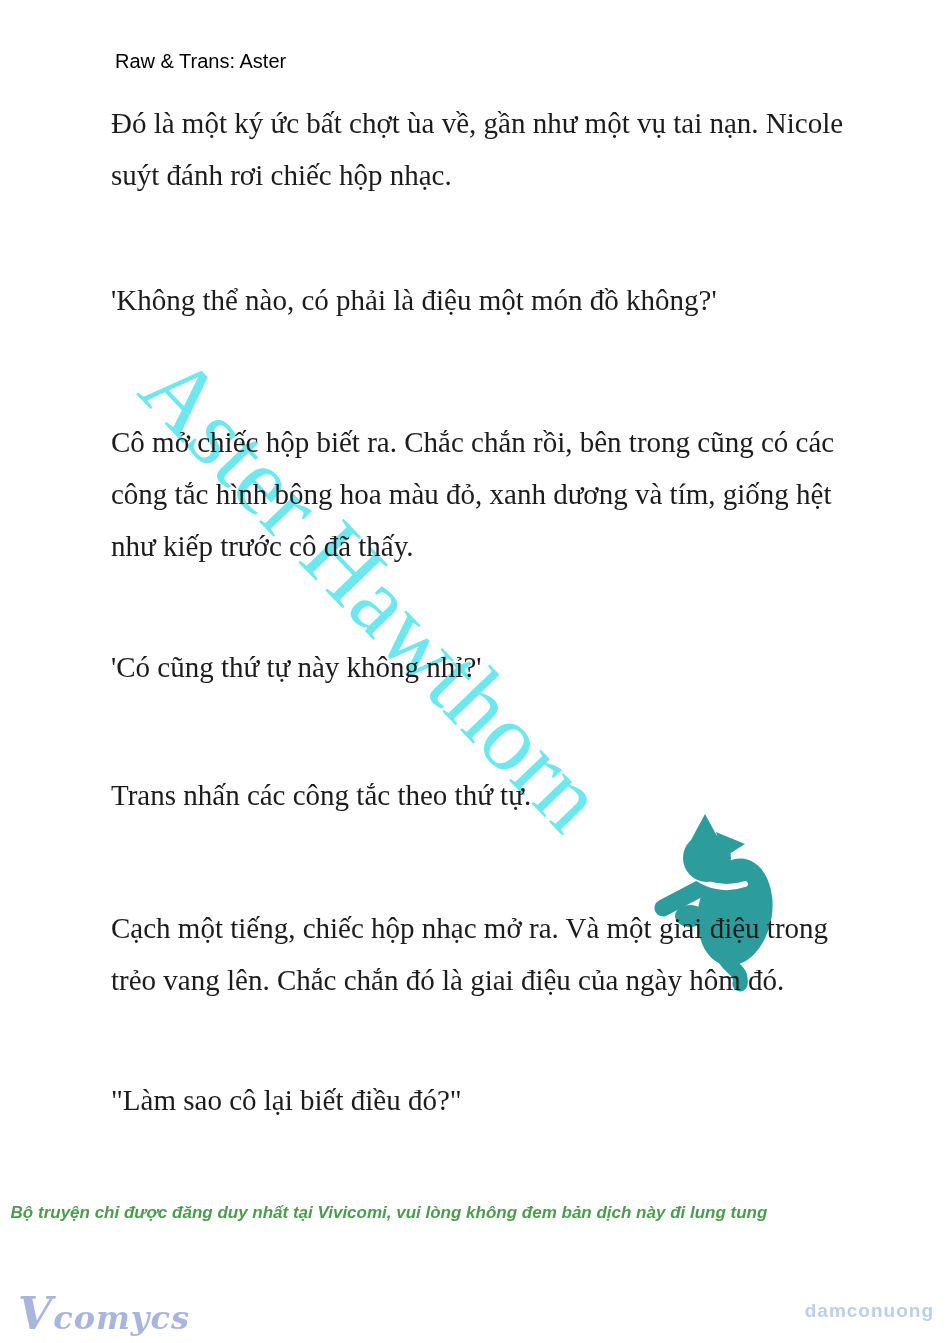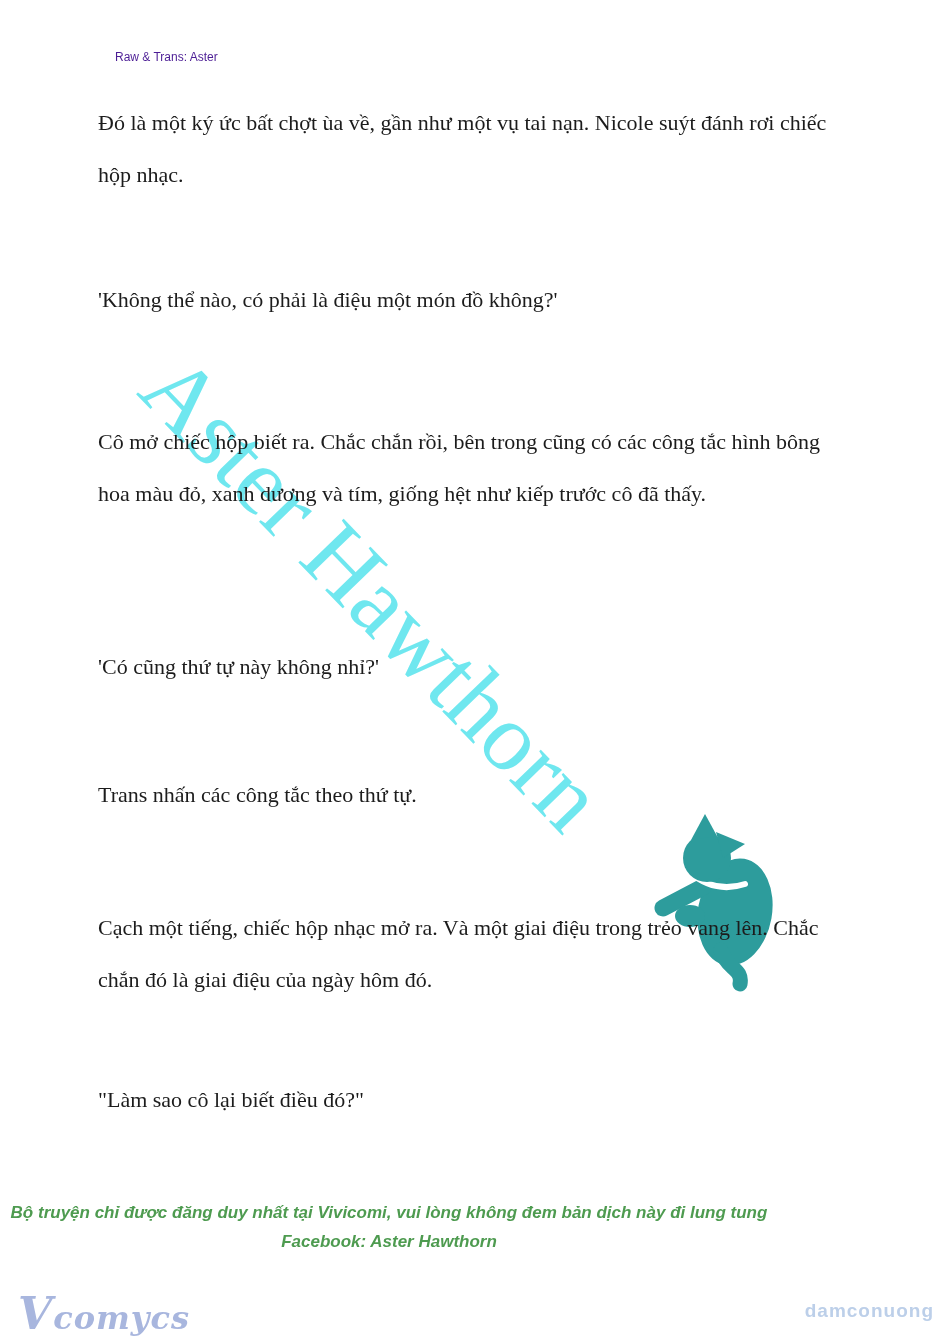--- a/index.html
+++ b/index.html
@@ -13,21 +13,21 @@
   html,body{background:#ffffff;}
   body{
     position:relative;
     width:950px;height:1343px;
     overflow:hidden;
     font-family:"Liberation Serif","DejaVu Serif",serif;
   }
   .credit{
     position:absolute;left:115px;top:50px;
     font-family:"Liberation Sans","DejaVu Sans",sans-serif;
-    font-size:12px;color:#4c1d95;
+    font-size:20px;color:#000000;
     z-index:3;
   }
   .watermark{
     position:absolute;left:193px;top:338px;
     font-size:96px;line-height:1;
     color:var(--watermark-color);
     white-space:nowrap;
     transform:rotate(46deg);
     transform-origin:0 0;
     z-index:1;
@@ -35,22 +35,22 @@
   }
   .cat{
     position:absolute;left:653px;top:812px;
     width:120px;height:180px;
     z-index:1;
   }
   .cat .fill{fill:var(--cat-color);}
   .cat .gap{fill:none;stroke:#ffffff;stroke-width:6;stroke-linecap:round;}
   .cat .limb{fill:none;stroke:var(--cat-color);stroke-linecap:round;}
   .para{
-    position:absolute;left:98px;width:740px;
-    font-size:22px;line-height:52px;color:#1c1c1c;
+    position:absolute;left:111px;width:740px;
+    font-size:29px;line-height:52px;color:#1c1c1c;
     text-align:left;
     z-index:2;
   }
   .p0{top:97px;}  .p1{top:274px;} .p2{top:416px;} .p3{top:641px;}
   .p4{top:769px;} .p5{top:902px;} .p6{top:1074px;}
   .footer{
     position:absolute;left:0;top:1198px;width:778px;
     text-align:center;
     font-family:"Liberation Sans","DejaVu Sans",sans-serif;
     font-weight:bold;font-style:italic;
@@ -107,18 +107,17 @@
 <div class="para p0">Đó là một ký ức bất chợt ùa về, gần như một vụ tai nạn. Nicole suýt đánh rơi chiếc hộp nhạc.</div>
 <div class="para p1">'Không thể nào, có phải là điệu một món đồ không?'</div>
 <div class="para p2">Cô mở chiếc hộp biết ra. Chắc chắn rồi, bên trong cũng có các công tắc hình bông hoa màu đỏ, xanh dương và tím, giống hệt như kiếp trước cô đã thấy.</div>
 <div class="para p3">'Có cũng thứ tự này không nhỉ?'</div>
 <div class="para p4">Trans nhấn các công tắc theo thứ tự.</div>
 <div class="para p5">Cạch một tiếng, chiếc hộp nhạc mở ra. Và một giai điệu trong trẻo vang lên. Chắc chắn đó là giai điệu của ngày hôm đó.</div>
 <div class="para p6">"Làm sao cô lại biết điều đó?"</div>
 
 <div class="footer">
   <div>Bộ truyện chỉ được đăng duy nhất tại Vivicomi, vui lòng không đem bản dịch này đi lung tung</div>
-  <div>Facebook: Aster Hawthorn</div>
 </div>
 
 <div class="logo">Vcomycs</div>
 
 <div class="corner">damconuong</div>
 
 </body></html>

